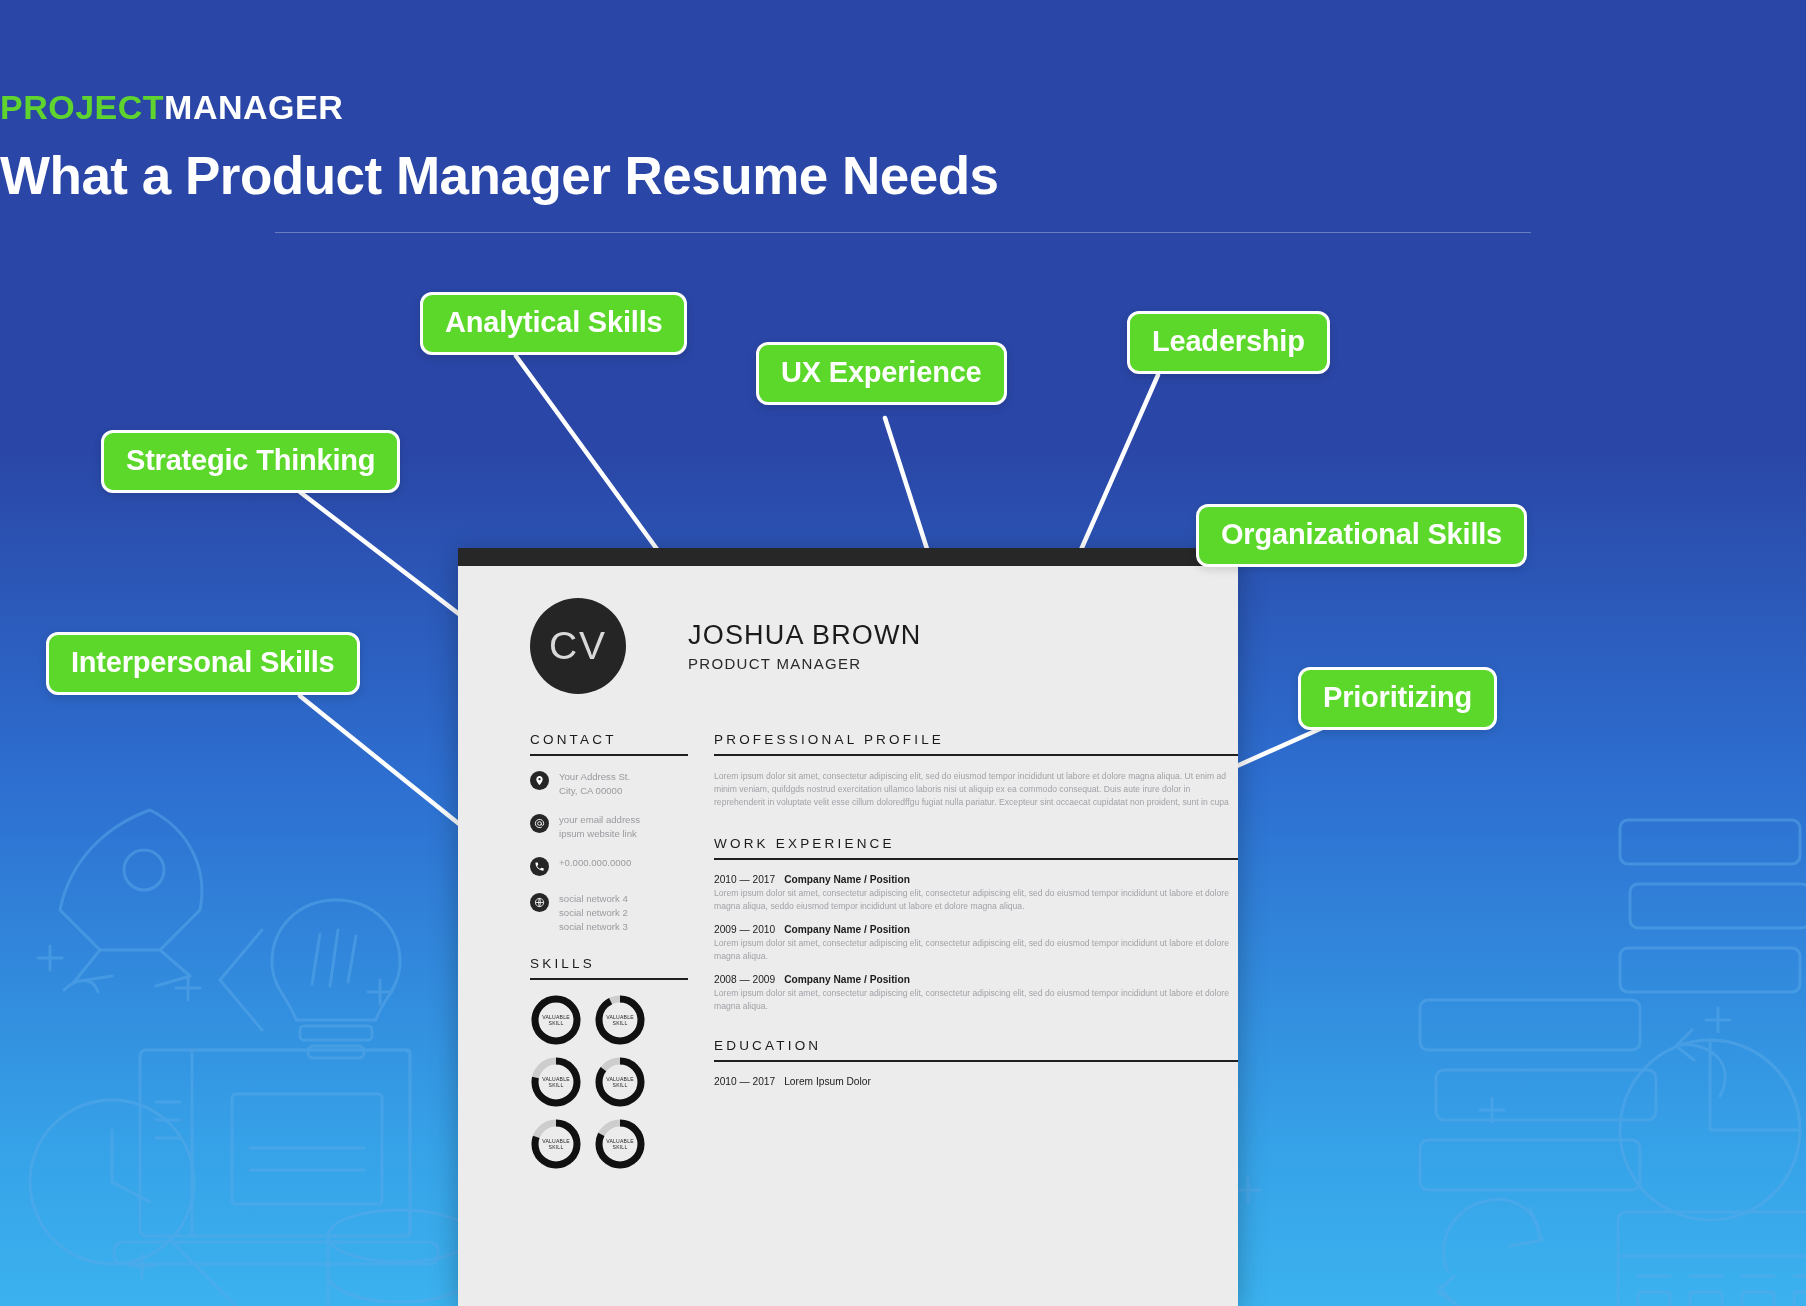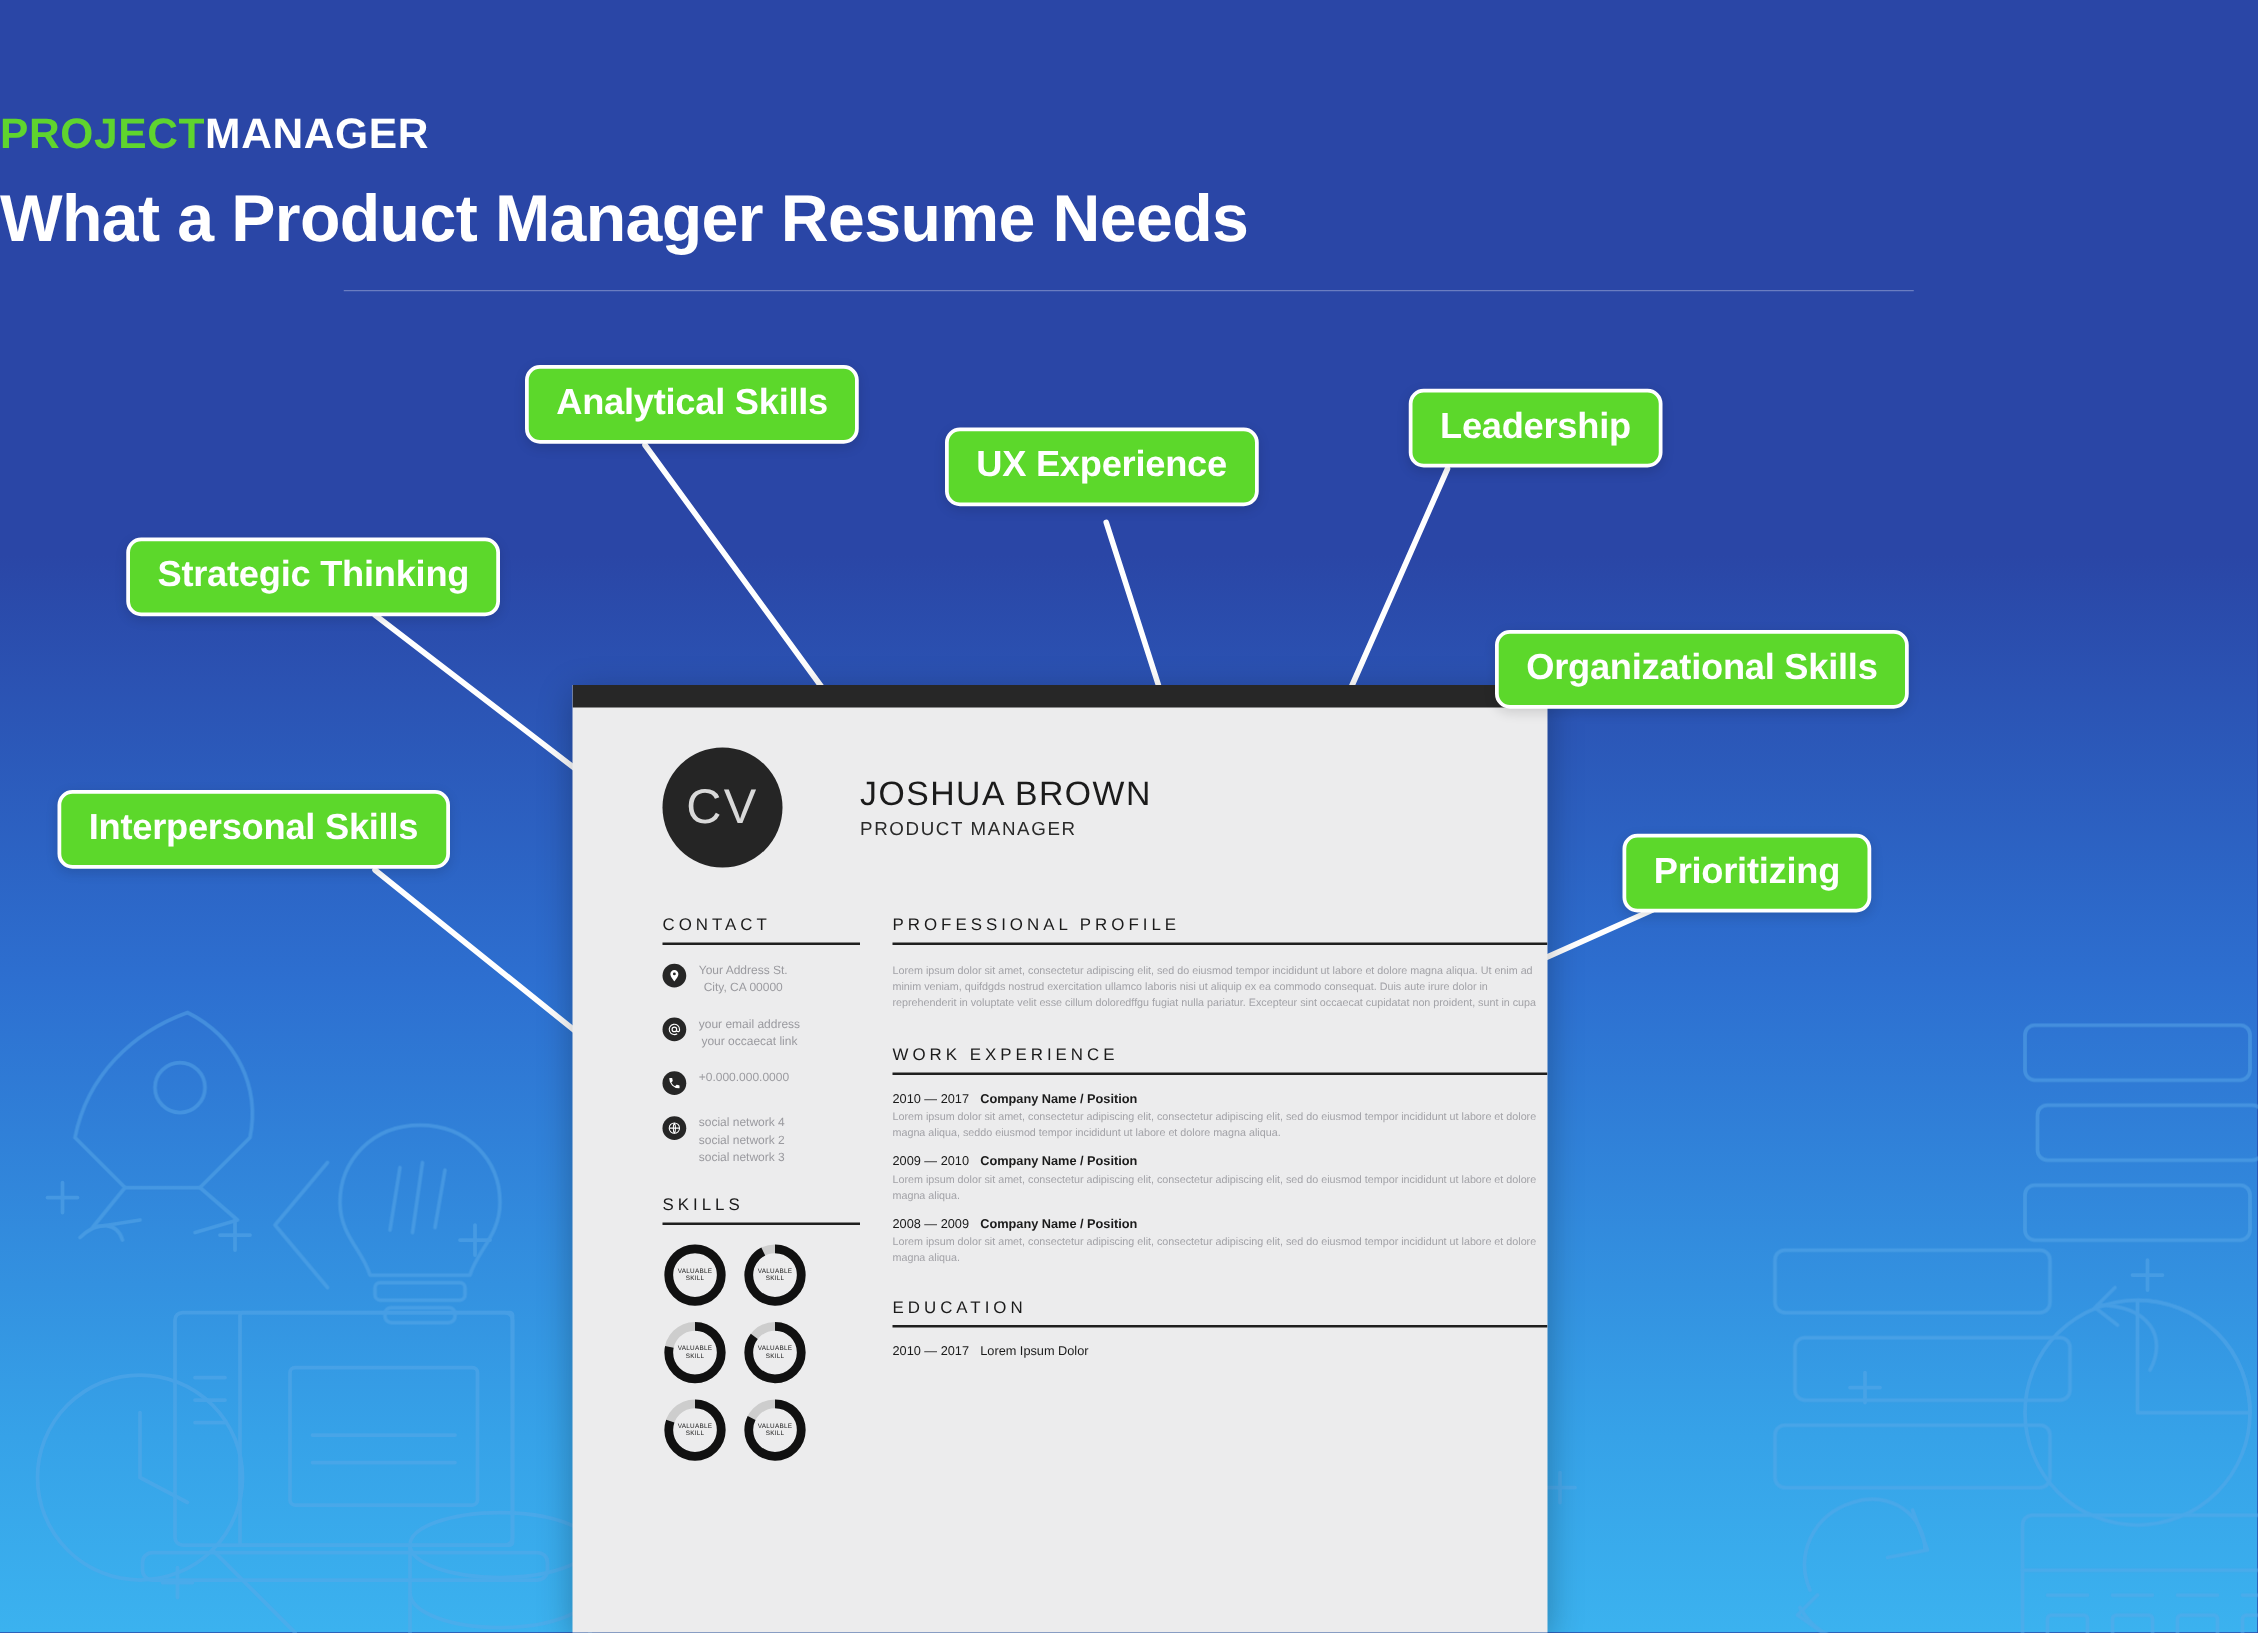--- a/index.html
+++ b/index.html
@@ -90,21 +90,21 @@
   #colL { width:158px; flex:0 0 158px; }
   #colR { flex:1; padding-left:26px; }
 
   .sec-title {
     font-size:13.5px; letter-spacing:3.2px; color:#1b1b1b; font-weight:400;
     padding-bottom:7px;
   }
   .sec-rule { height:2px; background:#1f1f1f; margin-bottom:14px; }
   .sec-rule.thin { height:1.5px; }
 
-  .contact-row { display:flex; align-items:flex-start; margin-bottom:16px;text-align:center; }
+  .contact-row { display:flex; align-items:flex-start; margin-bottom:16px; }
   .cicon {
     width:19px; height:19px; border-radius:50%; background:#262626;
     flex:0 0 19px; margin-right:10px; margin-top:1px;
     display:flex; align-items:center; justify-content:center;
   }
   .ctext { font-size:9.6px; color:#9a9a9f; line-height:1.42; }
 
   #skills-title { margin-top:23px; }
   .donut-grid { display:flex; flex-wrap:wrap; gap:10px 12px; margin-top:8px; }
   .donut { position:relative; width:52px; height:52px; }
@@ -297,21 +297,21 @@
         </div>
 
         <div class="contact-row">
           <span class="cicon">
             <svg width="11" height="11" viewBox="0 0 24 24">
                 <path fill="none" stroke="#fff" stroke-width="2" d="M16 12a4 4 0 1 1-4-4 4 4 0 0 1 4 4v1.5a2.5 2.5 0 0 0 5 0V12a9 9 0 1 0-4 7.5"></path>
               </svg>
           </span>
           <span class="ctext">
             <span>your email address</span><br>
-            <span>your occaecat link</span>
+            <span>ipsum website link</span>
           </span>
         </div>
 
         <div class="contact-row">
           <span class="cicon">
             <svg width="11" height="11" viewBox="0 0 24 24">
                 <path fill="#fff" d="M6.6 10.8a15 15 0 0 0 6.6 6.6l2.2-2.2a1 1 0 0 1 1-.25 11.4 11.4 0 0 0 3.6.58 1 1 0 0 1 1 1V20a1 1 0 0 1-1 1A17 17 0 0 1 3 4a1 1 0 0 1 1-1h3.5a1 1 0 0 1 1 1 11.4 11.4 0 0 0 .58 3.6 1 1 0 0 1-.25 1z"></path>
               </svg>
           </span>
           <span class="ctext">+0.000.000.0000</span>

